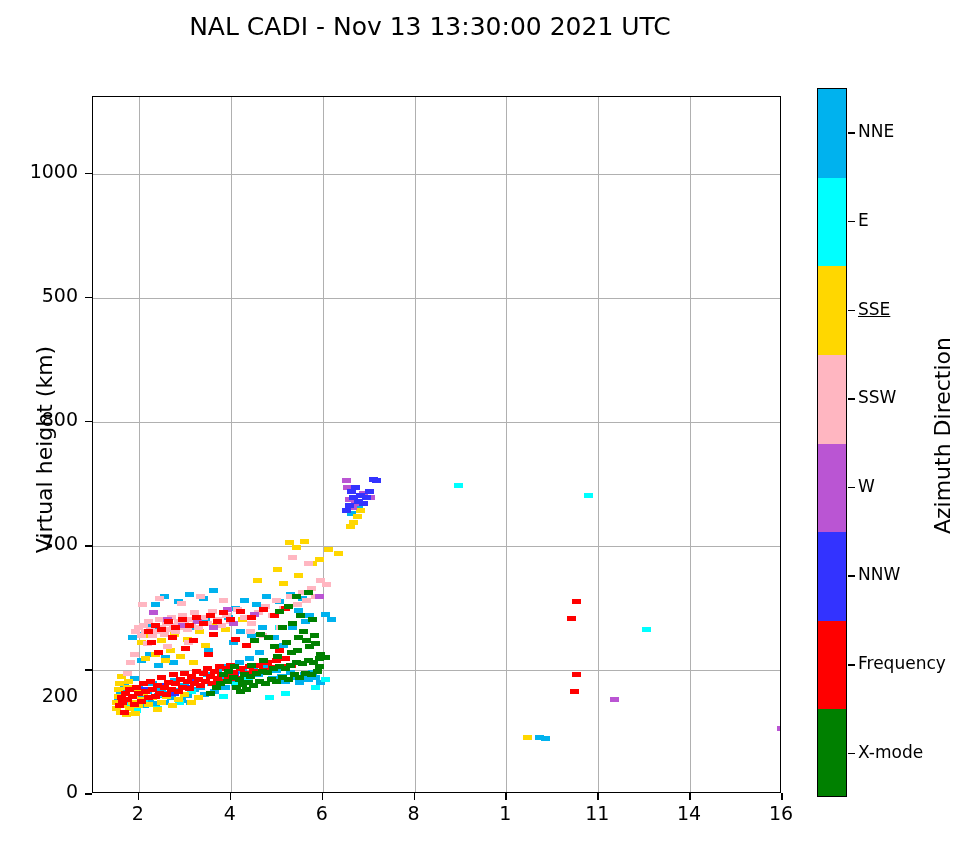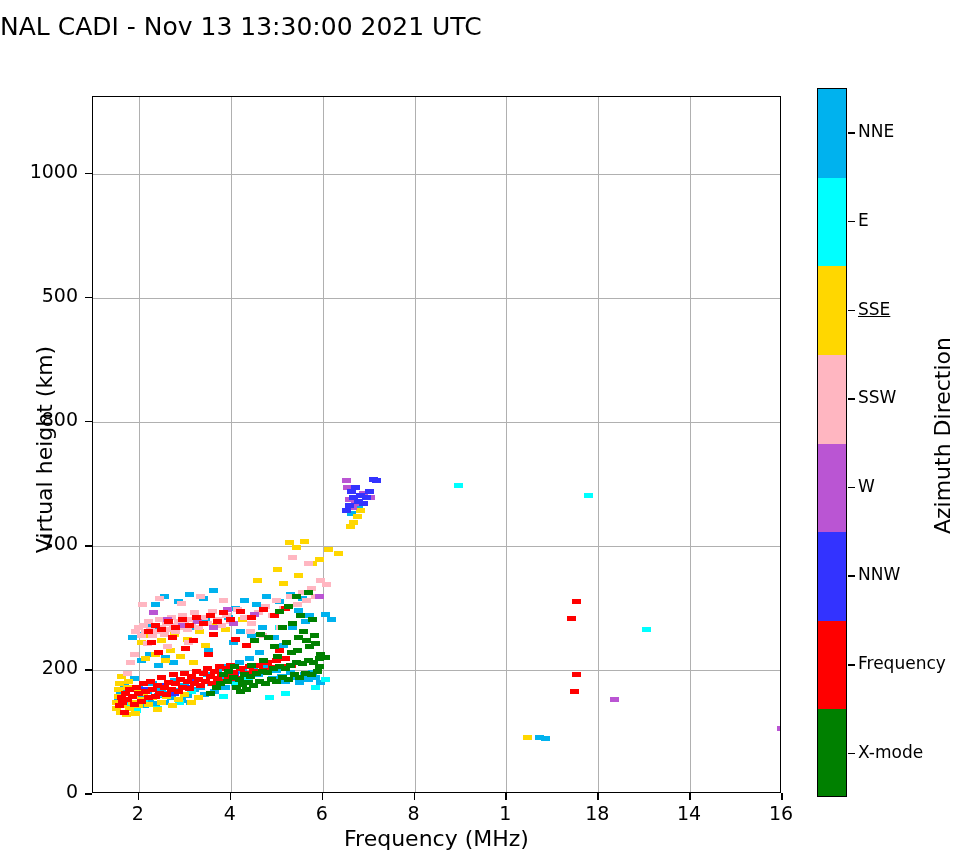--- a/index.html
+++ b/index.html
@@ -19,21 +19,21 @@
     position: absolute;
     left: 0; top: 0;
     width: 958px;
     height: 857px;
   }
   #title {
     position: absolute;
     left: 0;
     top: 12px;
     width: 860px;
-    text-align: left;
+    text-align: center;
     font-size: 25px;
     font-family: "DejaVu Sans", sans-serif;
     color: #000;
     white-space: nowrap;
   }
   
   #plot-area {
     position: absolute;
     left: 92px;
     top: 96px;
@@ -641,42 +641,41 @@
       <div class="xticklabel" style="left: 107.9px;">2</div>
       <div class="xtick" style="left: 229.8px;"></div>
       <div class="xticklabel" style="left: 199.8px;">4</div>
       <div class="xtick" style="left: 321.7px;"></div>
       <div class="xticklabel" style="left: 291.7px;">6</div>
       <div class="xtick" style="left: 413.5px;"></div>
       <div class="xticklabel" style="left: 383.5px;">8</div>
       <div class="xtick" style="left: 505.4px;"></div>
       <div class="xticklabel" style="left: 475.4px;">1</div>
       <div class="xtick" style="left: 597.3px;"></div>
-      <div class="xticklabel" style="left: 567.3px;">18</div>
+      <div class="xticklabel" style="left: 567.3px;">11</div>
       <div class="xtick" style="left: 689.1px;"></div>
       <div class="xticklabel" style="left: 659.1px;">14</div>
       <div class="xtick" style="left: 781px;"></div>
       <div class="xticklabel" style="left: 751px;">16</div>
     </div>
   <div id="y-ticks">
       <div class="ytick" style="top: 793px;"></div>
       <div class="yticklabel" style="top: 780px;">0</div>
       <div class="ytick" style="top: 669px;"></div>
-      <div class="yticklabel" style="top: 656px;">200</div>
+      <div class="yticklabel" style="top: 684px;">200</div>
       <div class="ytick" style="top: 545px;"></div>
       <div class="yticklabel" style="top: 532px;">700</div>
       <div class="ytick" style="top: 420.9px;"></div>
       <div class="yticklabel" style="top: 407.9px;">800</div>
       <div class="ytick" style="top: 296.9px;"></div>
       <div class="yticklabel" style="top: 283.9px;">500</div>
       <div class="ytick" style="top: 172.9px;"></div>
       <div class="yticklabel" style="top: 159.9px;">1000</div>
     </div>
 
-  <div id="xlabel">Frequency (MHz)</div>
   <div id="ylabel">Virtual height (km)</div>
 
   <div id="colorbar">
       <div class="cb-seg" style="top: 0px; height: 89.13px; background: rgb(0, 178, 238);"></div>
       <div class="cb-seg" style="top: 88.63px; height: 89.13px; background: rgb(0, 255, 255);"></div>
       <div class="cb-seg" style="top: 177.25px; height: 89.13px; background: rgb(255, 215, 0);"></div>
       <div class="cb-seg" style="top: 265.88px; height: 89.13px; background: rgb(255, 182, 193);"></div>
       <div class="cb-seg" style="top: 354.5px; height: 89.13px; background: rgb(186, 85, 211);"></div>
       <div class="cb-seg" style="top: 443.13px; height: 89.13px; background: rgb(51, 51, 255);"></div>
       <div class="cb-seg" style="top: 531.75px; height: 89.13px; background: rgb(255, 0, 0);"></div>

